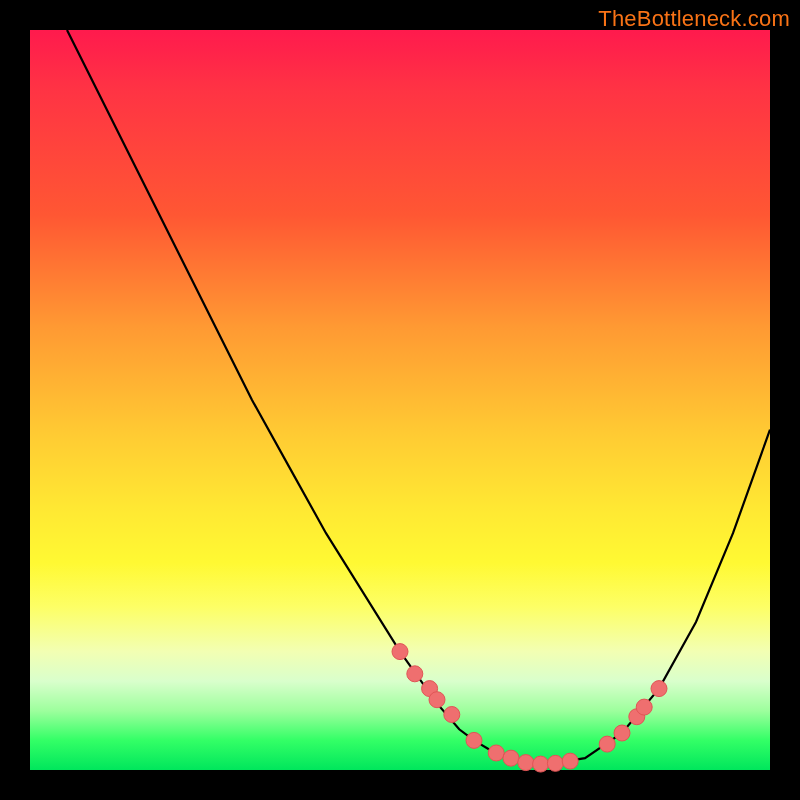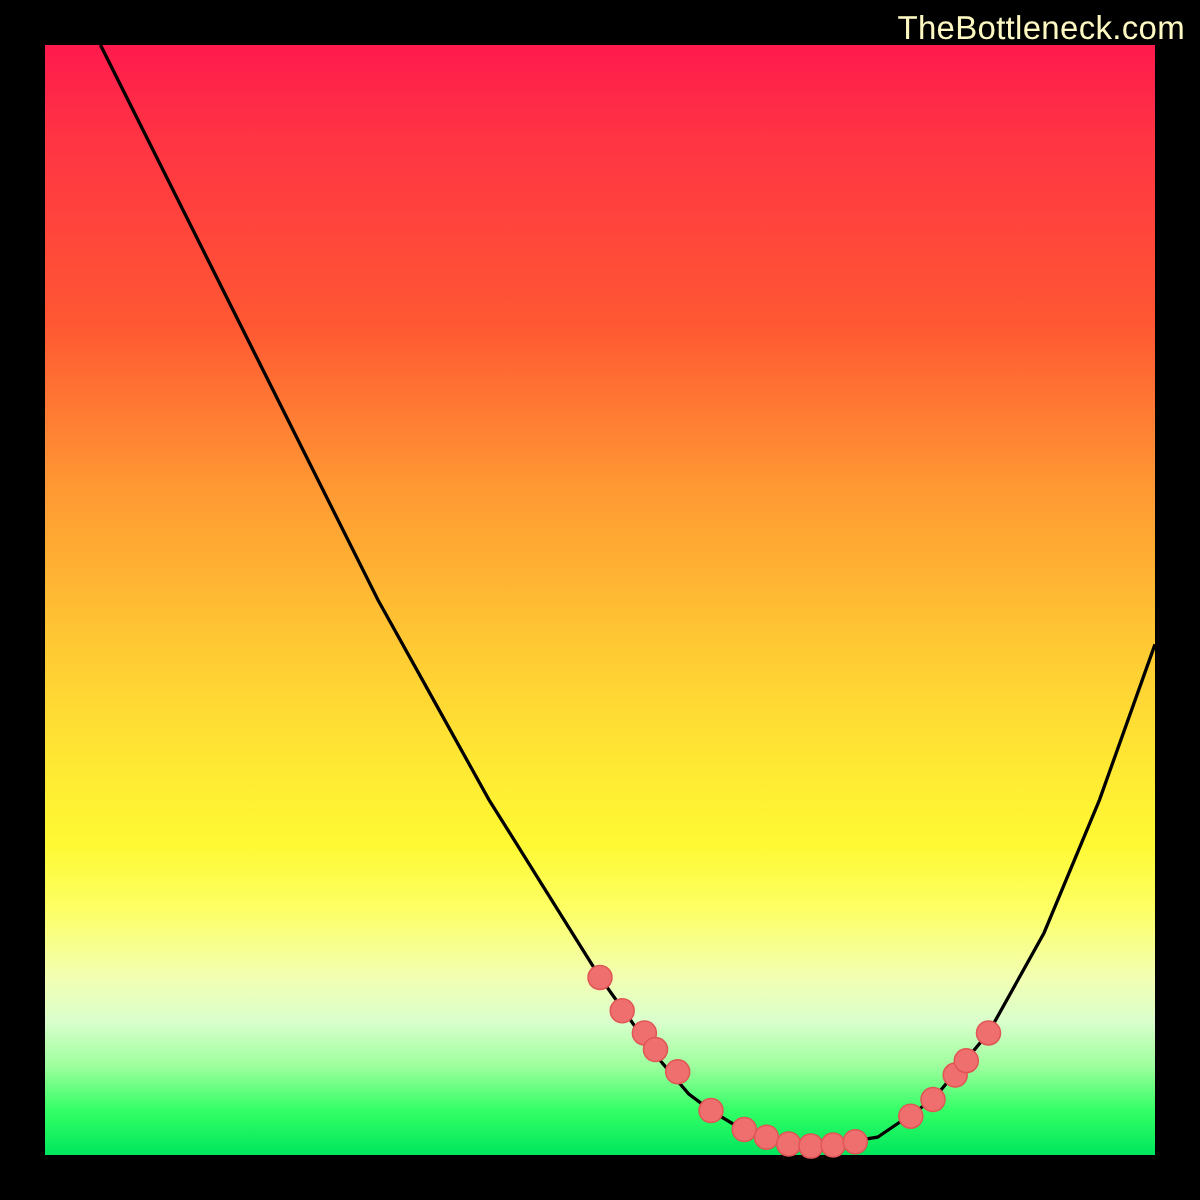--- a/index.html
+++ b/index.html
@@ -48,21 +48,21 @@
     left: 0;
     top: 0;
     width: 740px;
     height: 740px;
     overflow: visible;
   }
   .watermark {
     position: absolute;
     top: 6px;
     right: 10px;
-    color: #fef9c3;
+    color: #f97316;
     font-size: 22px;
     font-weight: 500;
     letter-spacing: 0.2px;
     user-select: none;
   }
 </style>
 </head>
 <body>
 
 <div class="frame">

